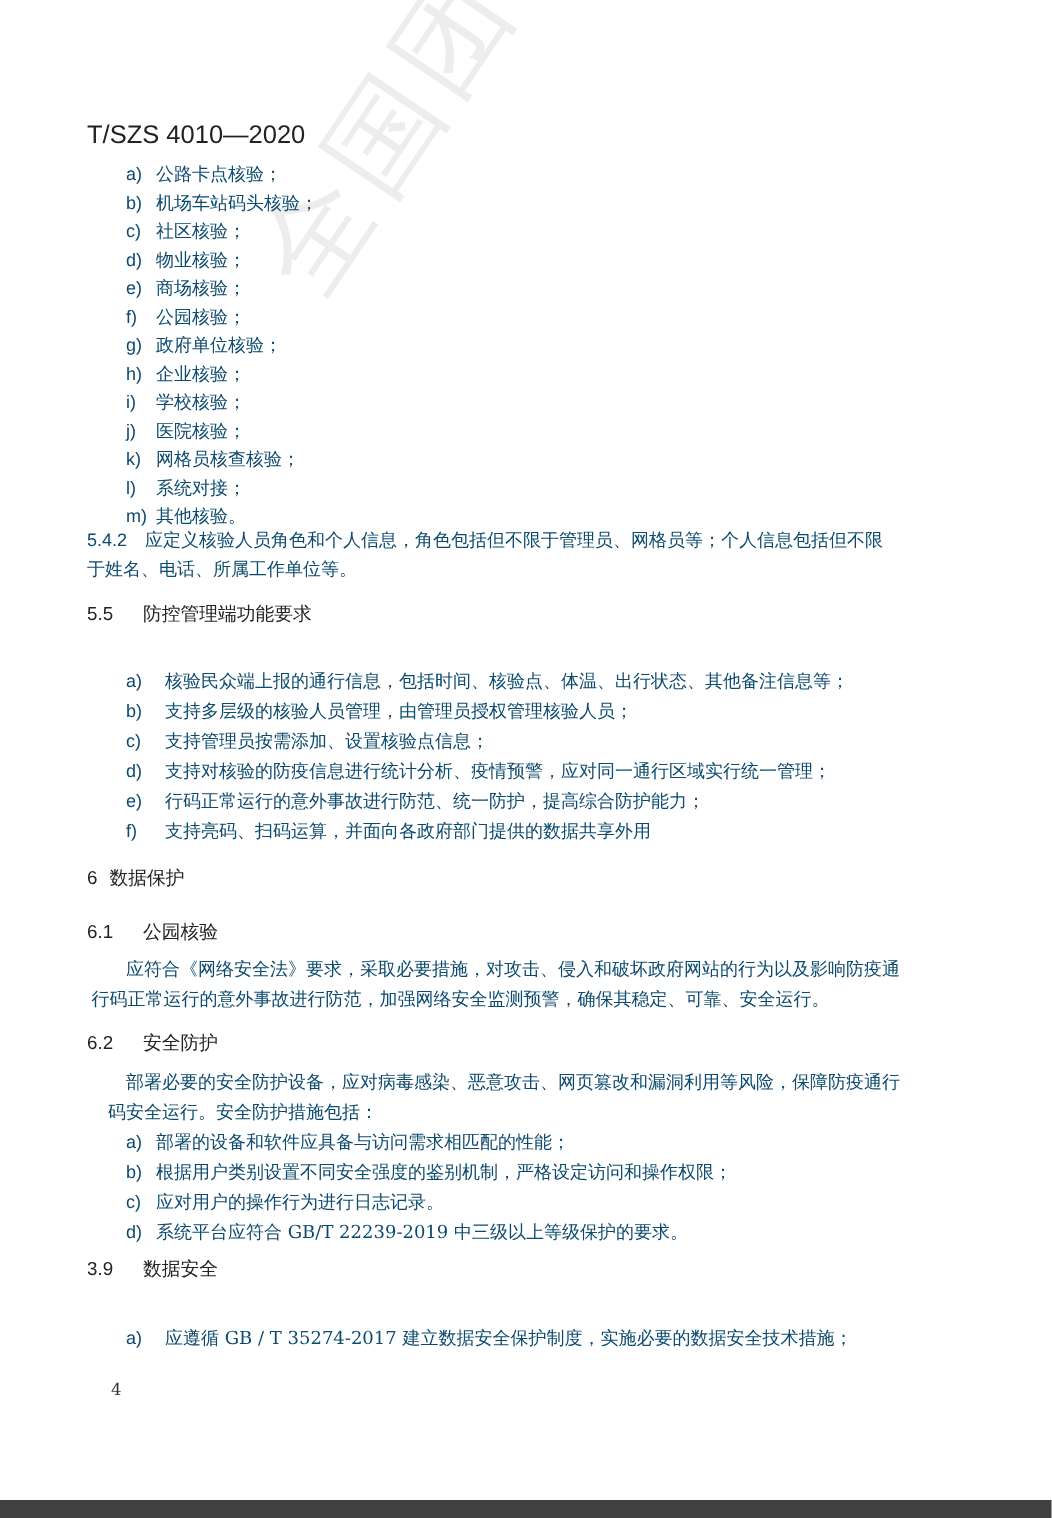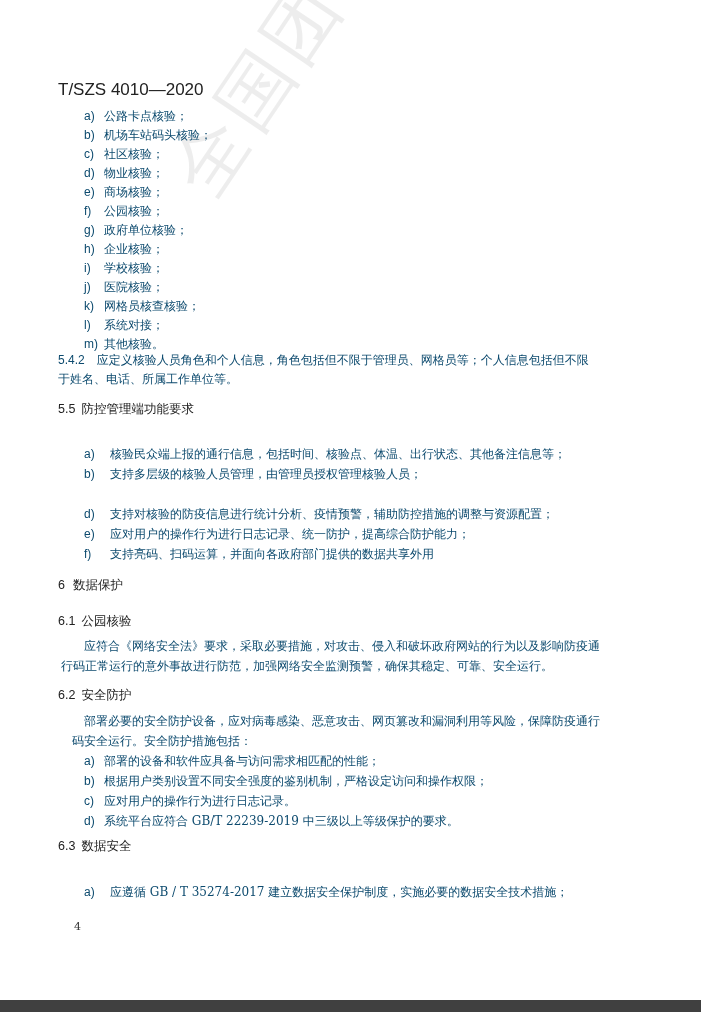--- a/index.html
+++ b/index.html
@@ -12,21 +12,21 @@
     position: absolute; left: 150px; top: 160px; width: 720px;
     transform: rotate(-56deg); transform-origin: left top;
     font-size: 74px; color: rgba(0,0,0,0.07); letter-spacing: 6px; white-space: nowrap;
     font-family: "DejaVu Sans", sans-serif; pointer-events: none;
   }
   .hdr { position: absolute; left: 58px; top: 80px; font-size: 17px; font-family: "Liberation Sans", sans-serif; color: #222; }
   .line { position: absolute; font-size: 12px; line-height: 16px; white-space: nowrap; color: #0c4a6e; }
   .lbl { display: inline-block; width: 20px; font-family: "Liberation Sans", sans-serif; }
   .lbl2 { display: inline-block; width: 26px; font-family: "Liberation Sans", sans-serif; }
   .head { position: absolute; font-size: 12.5px; font-family: "DejaVu Sans", sans-serif; color: #222; white-space: nowrap; }
-  .head .num { display: inline-block; margin-right: 6px; font-family: "Liberation Sans", sans-serif; }
+  .head .num { display: inline-block; margin-right: 20px; font-family: "Liberation Sans", sans-serif; }
   .pgnum { position: absolute; left: 74px; top: 920px; font-size: 11px; color: #333; }
   .bottombar { position: absolute; left: 0; top: 1000px; width: 701px; height: 12px; background: #404040; }
 </style>
 </head>
 <body>
 
 <div class="page">
 
   <div class="watermark">全国团体标准信息平台</div>
 
@@ -45,37 +45,38 @@
   <div class="line" style="left:84px;top:298px"><span class="lbl">k)</span><span>网格员核查核验；</span></div>
   <div class="line" style="left:84px;top:317px"><span class="lbl">l)</span><span>系统对接；</span></div>
   <div class="line" style="left:84px;top:336px"><span class="lbl">m)</span><span>其他核验。</span></div>
 
   <div class="line" style="left:58px;top:352px"><span style="font-family:'Liberation Sans',sans-serif;margin-right:12px">5.4.2</span><span>应定义核验人员角色和个人信息，角色包括但不限于管理员、网格员等；个人信息包括但不限</span></div>
   <div class="line" style="left:58px;top:371px">于姓名、电话、所属工作单位等。</div>
 
   <div class="head" style="left:58px;top:401px"><span class="num">5.5</span><span>防控管理端功能要求</span></div>
   <div class="line" style="left:84px;top:446px"><span class="lbl2">a)</span><span>核验民众端上报的通行信息，包括时间、核验点、体温、出行状态、其他备注信息等；</span></div>
   <div class="line" style="left:84px;top:466px"><span class="lbl2">b)</span><span>支持多层级的核验人员管理，由管理员授权管理核验人员；</span></div>
-  <div class="line" style="left:84px;top:506px"><span class="lbl2">d)</span><span>支持对核验的防疫信息进行统计分析、疫情预警，辅助防控措施的调整与资源配置；</span></div>
-  <div class="line" style="left:84px;top:526px"><span class="lbl2">e)</span><span>应对用户的操作行为进行日志记录、统一防护，提高综合防护能力；</span></div>
+  <div class="line" style="left:84px;top:486px"><span class="lbl2">c)</span><span>支持管理员按需添加、设置核验点信息；</span></div>
+  <div class="line" style="left:84px;top:506px"><span class="lbl2">d)</span><span>支持对核验的防疫信息进行统计分析、疫情预警，应对同一通行区域实行统一管理；</span></div>
+  <div class="line" style="left:84px;top:526px"><span class="lbl2">e)</span><span>行码正常运行的意外事故进行防范、统一防护，提高综合防护能力；</span></div>
   <div class="line" style="left:84px;top:546px"><span class="lbl2">f)</span><span>支持亮码、扫码运算，并面向各政府部门提供的数据共享外用</span></div>
 
   <div class="head" style="left:58px;top:577px"><span class="num" style="margin-right:8px">6</span><span>数据保护</span></div>
 
   <div class="head" style="left:58px;top:613px"><span class="num">6.1</span><span>公园核验</span></div>
   <div class="line" style="left:84px;top:638px">应符合《网络安全法》要求，采取必要措施，对攻击、侵入和破坏政府网站的行为以及影响防疫通</div>
   <div class="line" style="left:61px;top:658px">行码正常运行的意外事故进行防范，加强网络安全监测预警，确保其稳定、可靠、安全运行。</div>
 
   <div class="head" style="left:58px;top:687px"><span class="num">6.2</span><span>安全防护</span></div>
   <div class="line" style="left:84px;top:713px">部署必要的安全防护设备，应对病毒感染、恶意攻击、网页篡改和漏洞利用等风险，保障防疫通行</div>
   <div class="line" style="left:72px;top:733px">码安全运行。安全防护措施包括：</div>
   <div class="line" style="left:84px;top:773px"><span class="lbl">b)</span><span>根据用户类别设置不同安全强度的鉴别机制，严格设定访问和操作权限；</span></div>
   <div class="line" style="left:84px;top:753px"><span class="lbl">a)</span><span>部署的设备和软件应具备与访问需求相匹配的性能；</span></div>
   <div class="line" style="left:84px;top:793px"><span class="lbl">c)</span><span>应对用户的操作行为进行日志记录。</span></div>
   <div class="line" style="left:84px;top:813px"><span class="lbl">d)</span><span>系统平台应符合 GB/T 22239-2019 中三级以上等级保护的要求。</span></div>
 
-  <div class="head" style="left:58px;top:838px"><span class="num">6.3</span><span>数据安全</span></div>
+  <div class="head" style="left:58px;top:838px"><span class="num">3.9</span><span>数据安全</span></div>
   <div class="line" style="left:84px;top:884px"><span class="lbl2">a)</span><span>应遵循 GB / T 35274-2017 建立数据安全保护制度，实施必要的数据安全技术措施；</span></div>
 
   <div class="pgnum">4</div>
 </div>
 
 <div class="bottombar"></div>
 
 </body></html>

